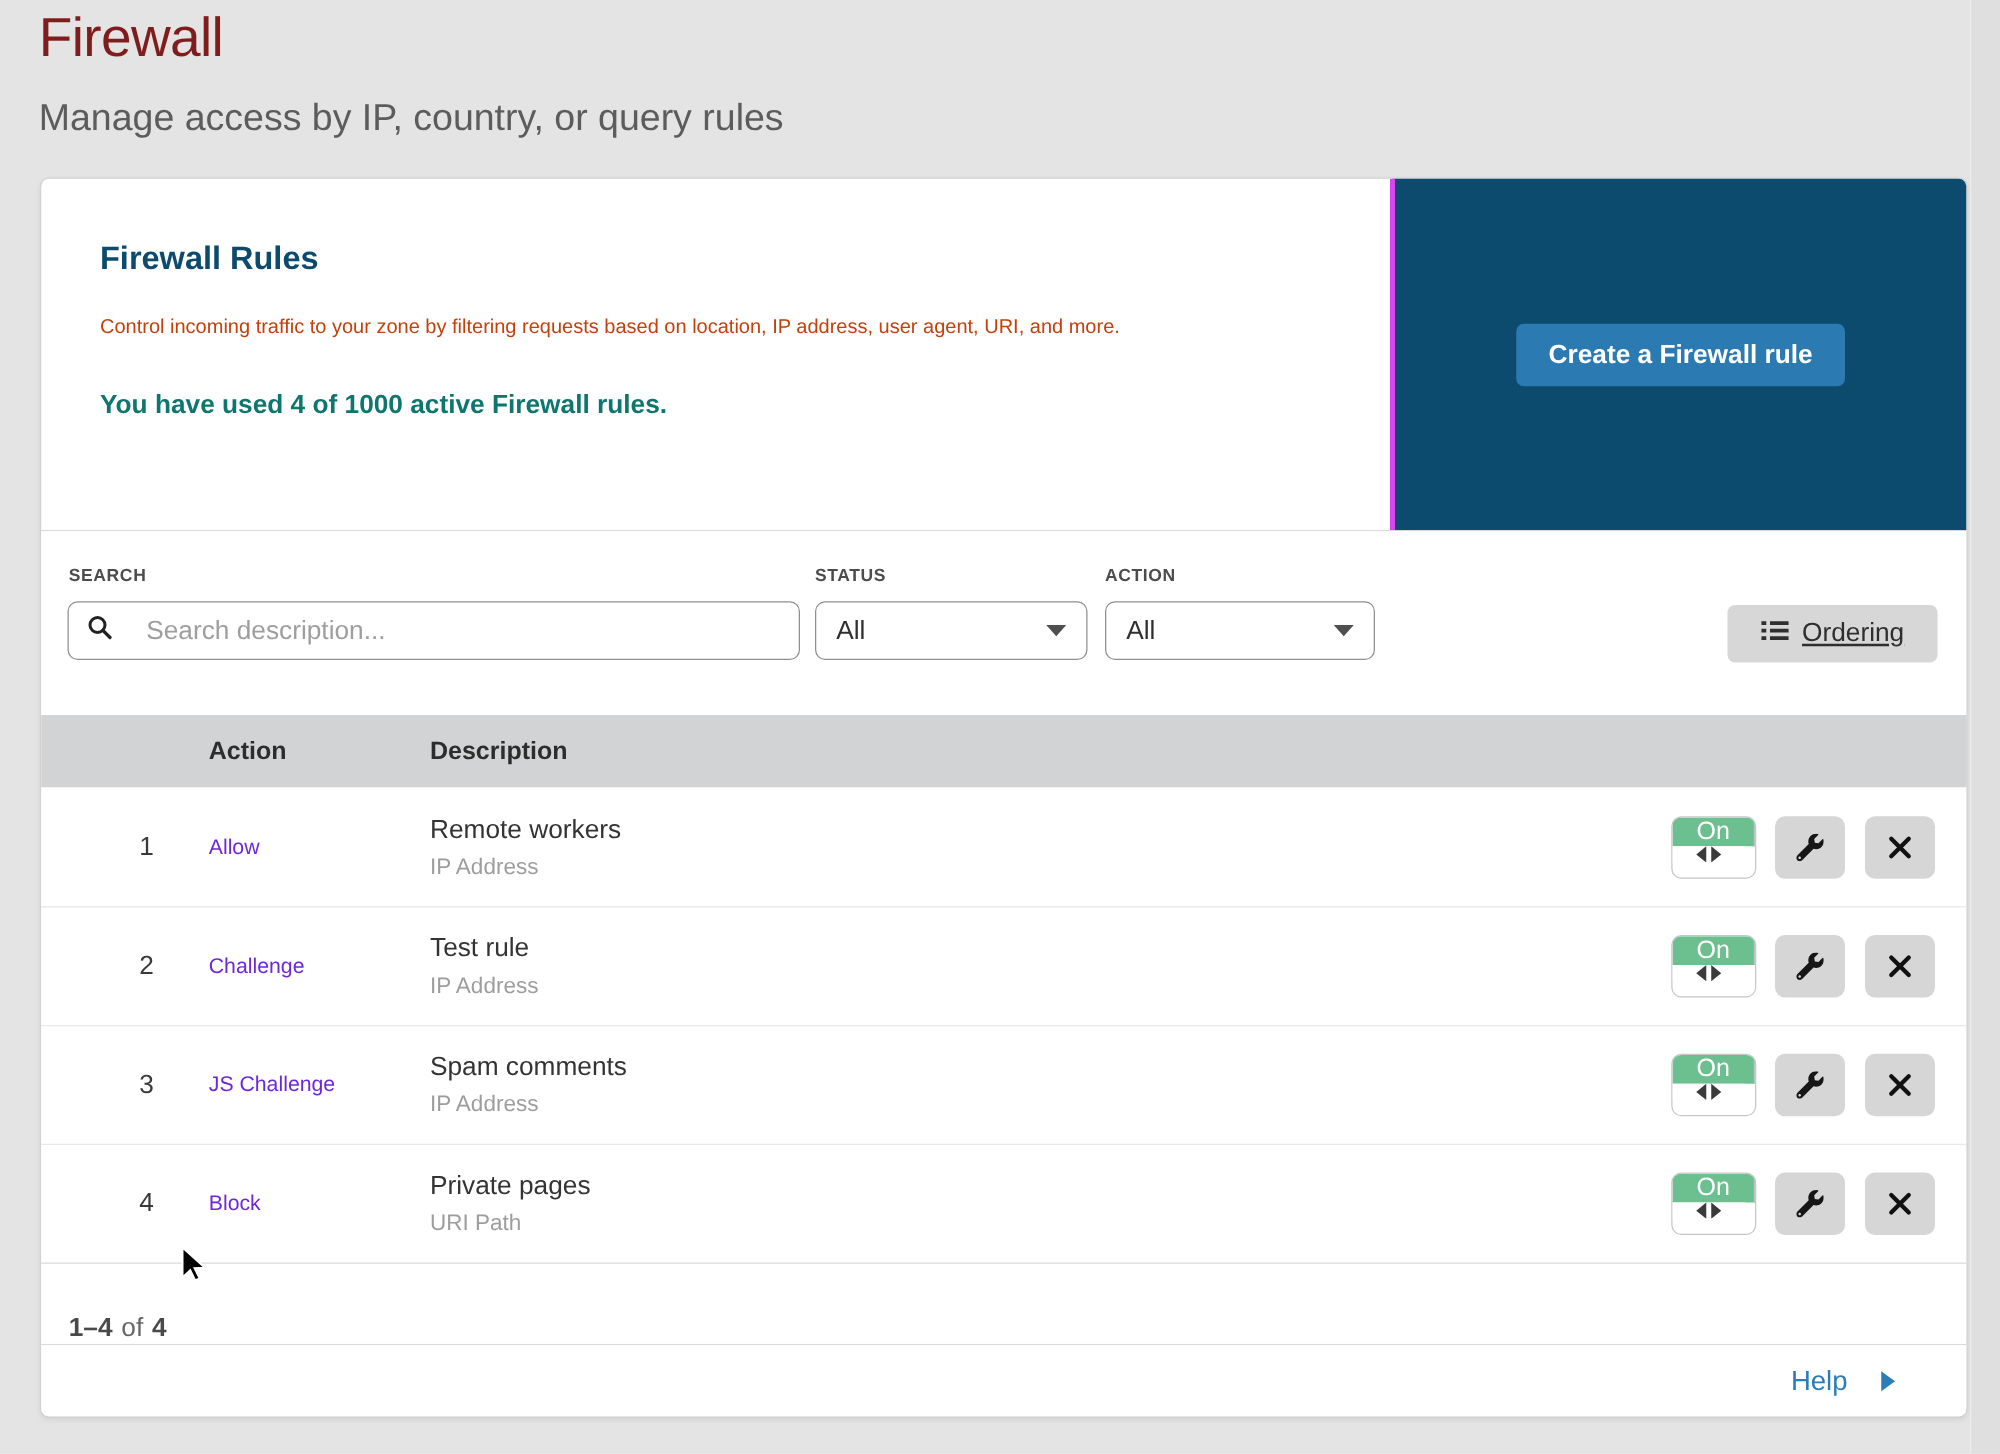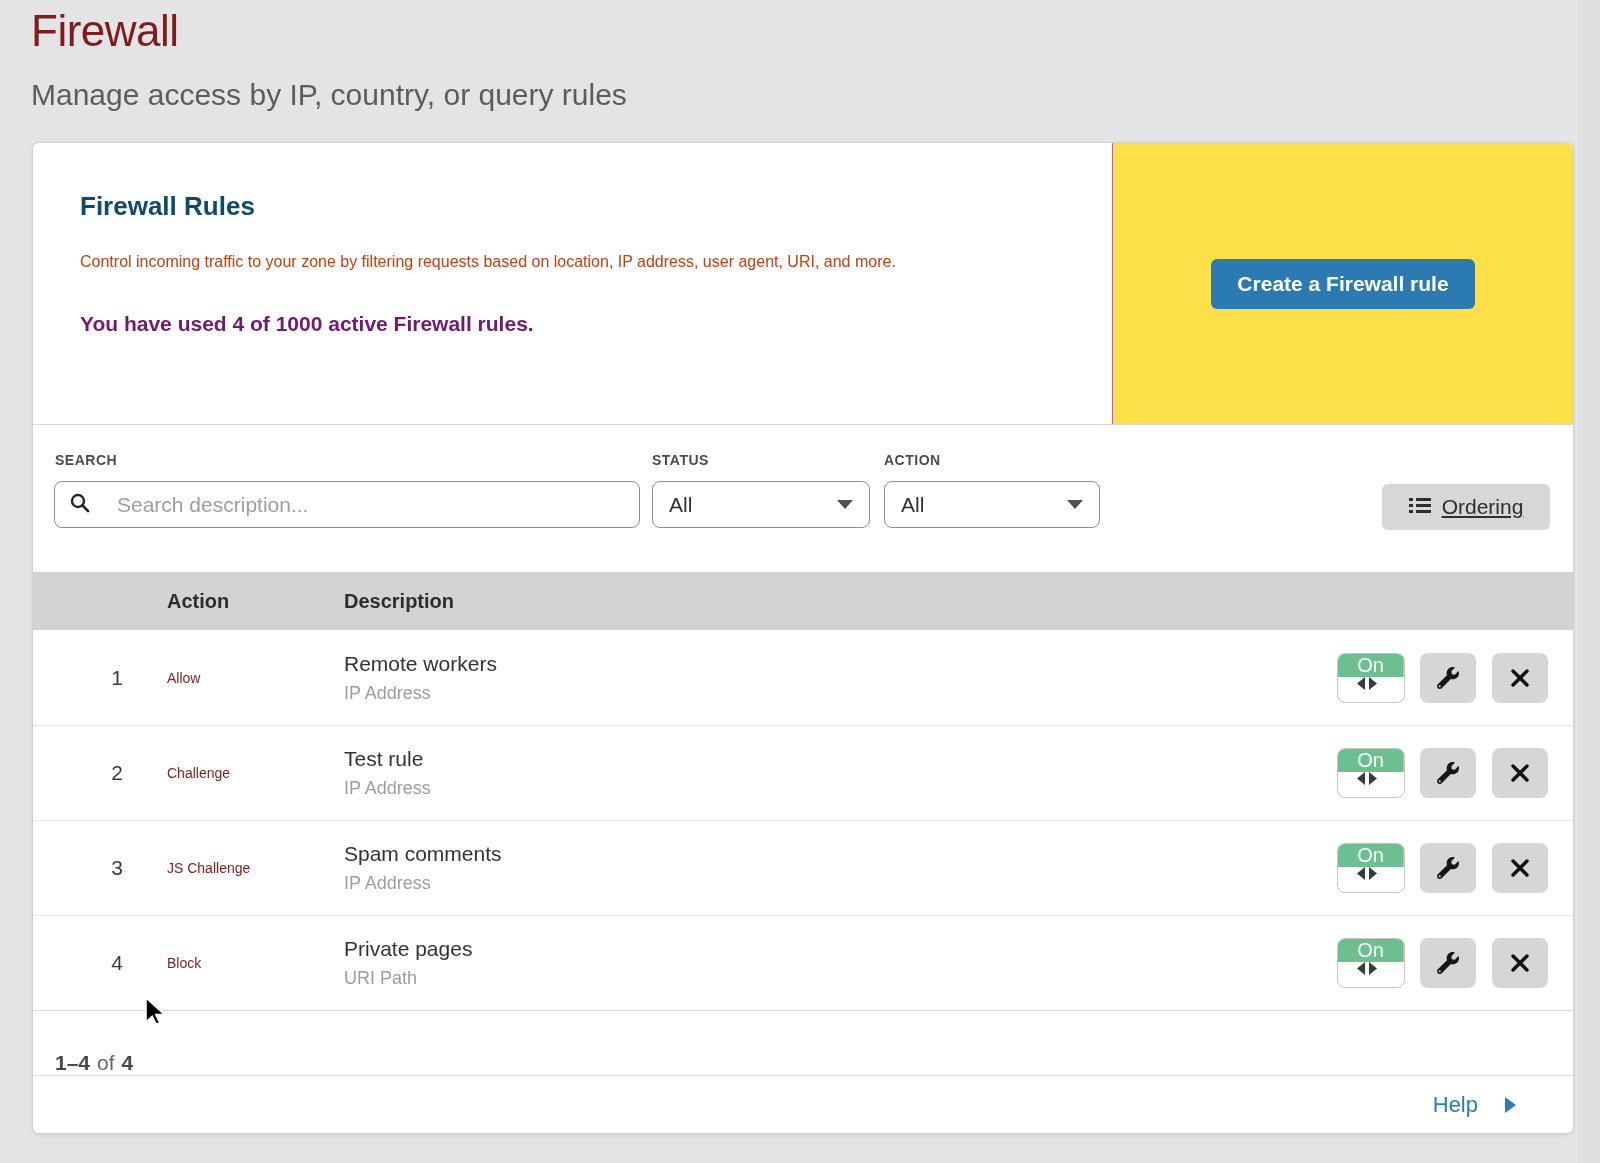--- a/index.html
+++ b/index.html
@@ -23,24 +23,24 @@
   
   .card {
     position: absolute; left: 33px; top: 143px; width: 1540px; height: 990px;
     background: #ffffff; border-radius: 6px;
     box-shadow: 0 0 0 1px #d2d2d2, 0 2px 5px rgba(0,0,0,0.10);
   }
   .card-top { position: relative; height: 282px; border-bottom: 1px solid #d8d8d8; }
   .card-top-left { position: absolute; left: 47px; top: 48px; width: 1000px; }
   .rules-heading { font-size: 26px; font-weight: 700; color: #0c4a6e; margin-bottom: 26px; }
   .rules-desc { font-size: 16px; color: #c2410c; line-height: 1.75; width: 960px; margin-bottom: 36px; }
-  .rules-usage { font-size: 21px; font-weight: 700; color: #701a75; }
+  .rules-usage { font-size: 21px; font-weight: 700; color: #0f766e; }
   .side-panel {
     position: absolute; top: 0; right: 0; bottom: 0; left: 1079px;
-    background: #fde047; border-left: 1px solid #d946ef;
+    background: #0c4a6e; border-left: 4px solid #d946ef;
     border-top-right-radius: 6px;
     display: flex; align-items: center; justify-content: center;
   }
   .create-btn {
     background: #2b7bb2; color: #ffffff; border: none; cursor: pointer;
     font-family: inherit; font-size: 21px; font-weight: 600;
     padding: 13px 26px; border-radius: 6px;
   }
   
   .filters { position: relative; height: 147px; background: #fff; }
@@ -89,21 +89,21 @@
   .col-num { width: 134px; text-align: right; padding-right: 44px; }
   .col-action { width: 177px; }
   .col-desc { flex: 1; }
   .col-controls {
     width: 300px; display: flex; align-items: center;
     justify-content: flex-end; padding-right: 25px;
   }
   .row { height: 95px; display: flex; align-items: center; background: #fff; }
   .row + .row { border-top: 1px solid #e8e8e8; }
   .row .col-num { font-size: 21px; color: #3a3a3a; }
-  .row .col-action { font-size: 14px; color: #7f1d1d; }
+  .row .col-action { font-size: 17px; color: #6d28d9; }
   .desc-title { font-size: 21px; color: #333; margin-bottom: 7px; }
   .desc-sub { font-size: 18px; color: #9d9d9d; }
   .toggle {
     display: flex; height: 50px; border: 1px solid #c6c6c6; border-radius: 8px;
     overflow: hidden; background: #fff; flex-direction: column;
   }
   .toggle-on {
     width: 66px; background: #6cc08f; color: #fff; border: none; cursor: pointer;
     font-family: inherit; font-size: 20px;
     display: flex; align-items: center; justify-content: center;

